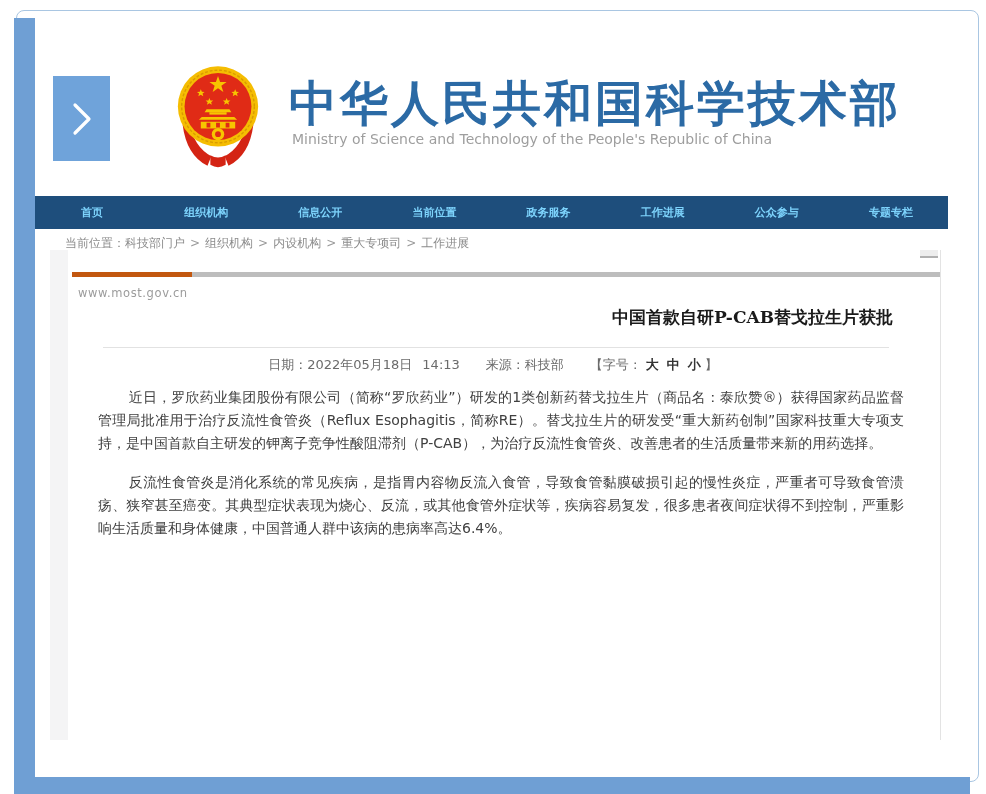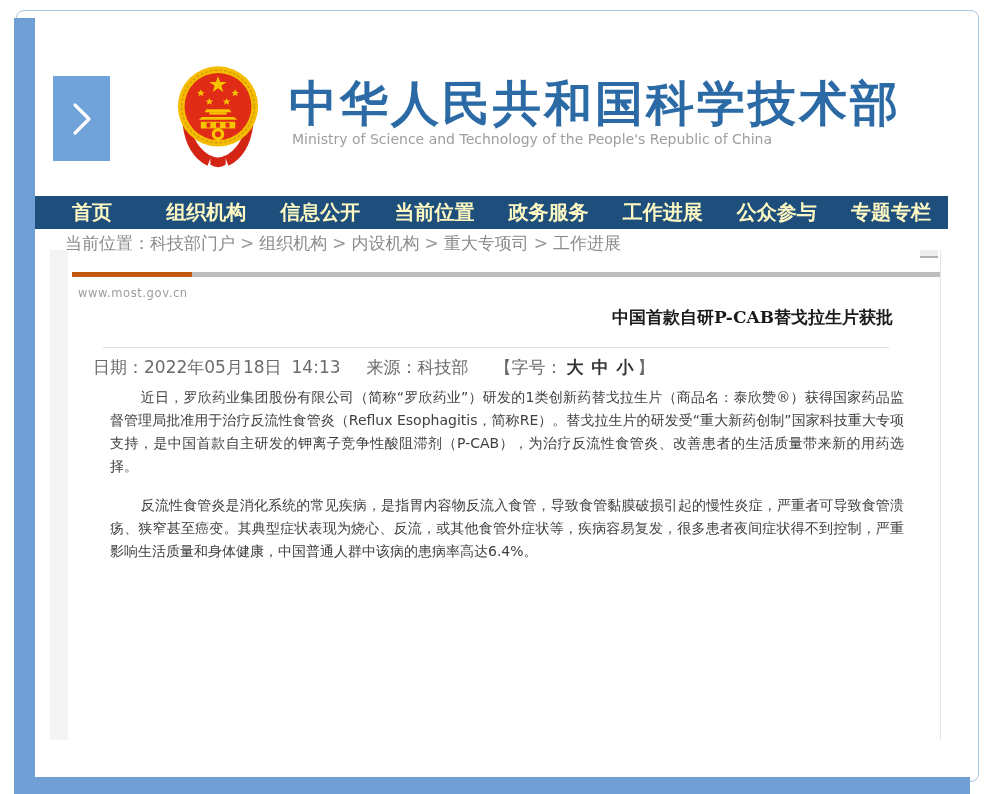--- a/index.html
+++ b/index.html
@@ -15,50 +15,50 @@
   
   .expand-btn{position:absolute;left:53px;top:76px;width:57px;height:85px;background:#6fa3da;
               display:flex;align-items:center;justify-content:center;cursor:pointer;}
   .emblem{position:absolute;left:175px;top:63px;width:86px;height:108px;cursor:pointer;}
   .site-title{position:absolute;left:289px;top:72px;font-size:48px;font-weight:bold;
               color:#2b6aa5;letter-spacing:3px;white-space:nowrap;cursor:pointer;}
   .site-subtitle{position:absolute;left:292px;top:131px;font-size:14px;color:#9e9e9e;white-space:nowrap;}
 
   
   .nav{position:absolute;left:35px;top:196px;width:913px;height:33px;background:#1e4e7c;display:flex;}
-  .nav-item{flex:1;display:flex;align-items:center;justify-content:center;color:#fef9c3;
-            font-size:20px;font-weight:bold;cursor:pointer;white-space:nowrap;}
+  .nav-item{flex:1;display:flex;align-items:center;justify-content:center;color:#7dd3fc;
+            font-size:11px;font-weight:bold;cursor:pointer;white-space:nowrap;}
 
   
   .breadcrumb{position:absolute;left:35px;top:229px;width:913px;height:28px;display:flex;
-              align-items:center;padding-left:30px;box-sizing:border-box;font-size:17px;color:#8b8b8b;}
+              align-items:center;padding-left:30px;box-sizing:border-box;font-size:12px;color:#8b8b8b;}
   .breadcrumb .crumb{cursor:pointer;}
   .breadcrumb .sep{margin:0 5px;color:#9a9a9a;}
 
   
   .content-gutter-left{position:absolute;left:50px;top:250px;width:18px;height:490px;background:#f4f4f5;}
   .content-right-border{position:absolute;left:940px;top:250px;width:1px;height:490px;background:#e3e3e3;}
   .scrollbar-thumb{position:absolute;left:920px;top:250px;width:18px;height:6px;background:#ededed;
                    border-bottom:2px solid #b0b0b0;cursor:pointer;}
   .rule{position:absolute;left:72px;top:272px;width:868px;height:5px;background:#bdbdbd;}
   .rule-orange{position:absolute;left:0;top:0;width:120px;height:5px;background:#c2570f;}
   .site-url{position:absolute;left:78px;top:286px;font-size:11.5px;color:#9b9b9b;letter-spacing:.6px;}
 
   
   .article-title{position:absolute;left:93px;top:306px;width:800px;text-align:right;
                  font-size:17px;font-weight:bold;color:#1a1a1a;
                  font-family:"DejaVu Serif","Liberation Serif",serif;}
   .meta-divider{position:absolute;left:103px;top:347px;width:786px;height:1px;background:#e2e2e2;}
-  .article-meta{position:absolute;left:93px;top:356px;width:800px;
-                font-size:17px;color:#6b6b6b;white-space:nowrap;}
+  .article-meta{position:absolute;left:93px;top:356px;width:800px;text-align:center;
+                font-size:13px;color:#6b6b6b;white-space:nowrap;}
   .article-meta .gap-s{display:inline-block;width:10px;}
   .article-meta .gap-l{display:inline-block;width:26px;}
   .fs-opt{color:#333;font-weight:bold;margin:0 4px;cursor:pointer;}
   .article-body{position:absolute;left:98px;top:386px;width:806px;}
-  .article-body p{margin:0 0 16px 12px;font-size:14px;line-height:23px;color:#404040;
+  .article-body p{margin:0 0 16px 0;font-size:14px;line-height:23px;color:#404040;
                   text-align:justify;text-indent:2.2em;}
 </style>
 </head>
 <body>
 
 <div class="screen">
 
   <div class="window-frame"></div>
   <div class="accent-left"></div>
   <div class="accent-bottom"></div>

